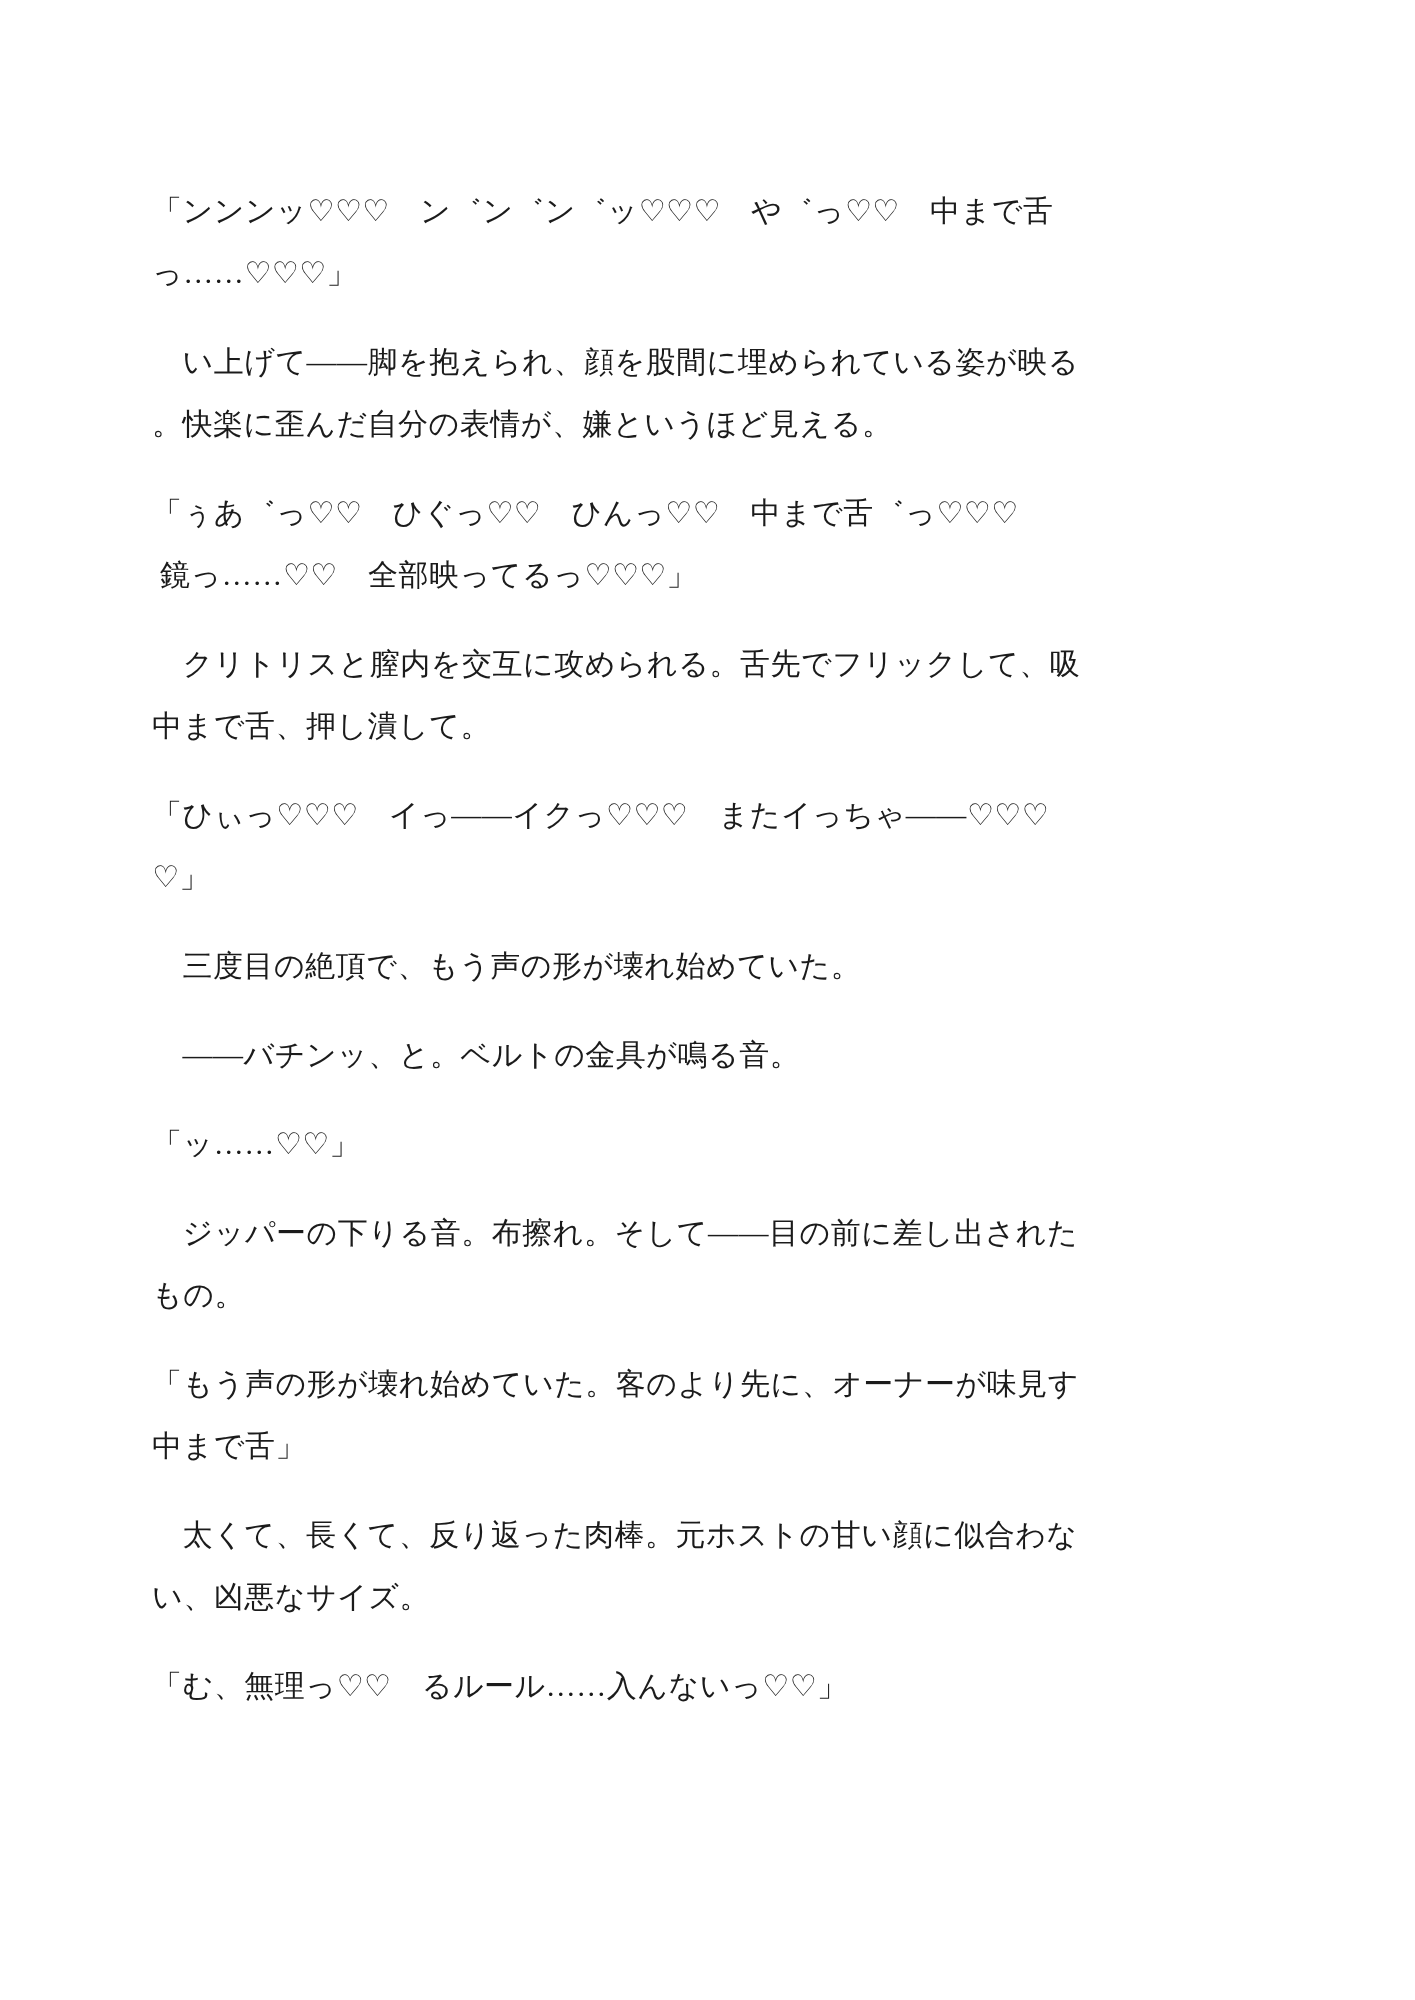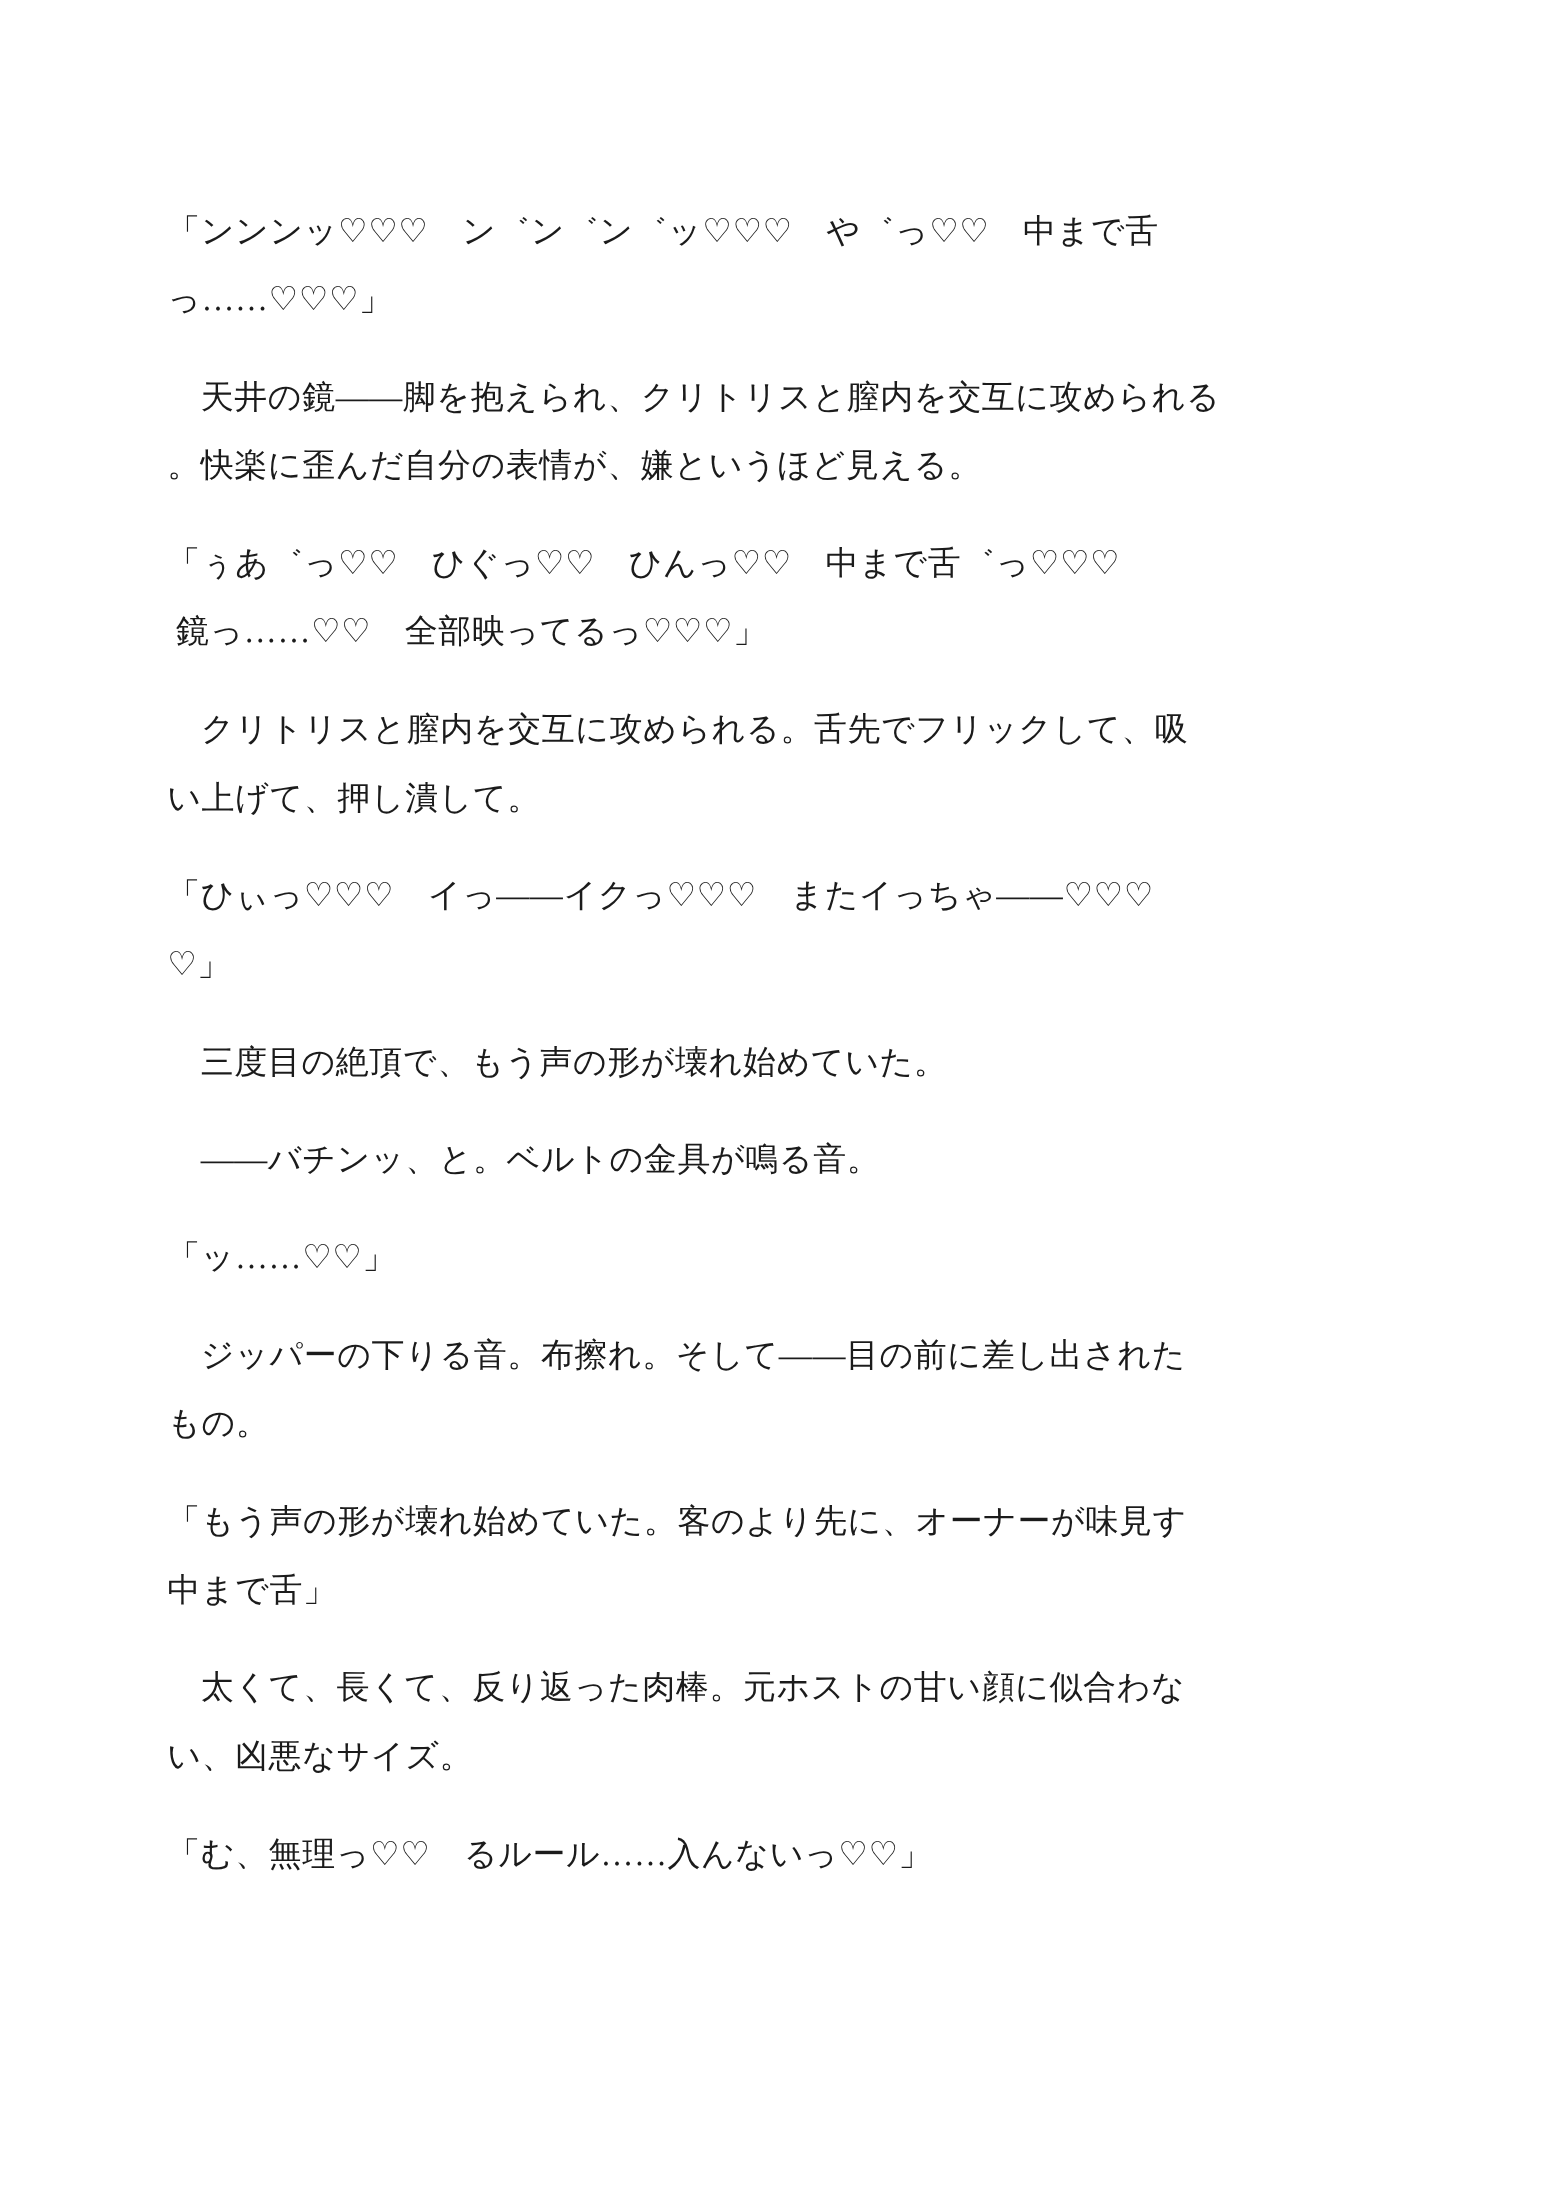--- a/index.html
+++ b/index.html
@@ -35,30 +35,30 @@
 </head>
 <body>
 
 <div class="page">
   <div class="content" id="content">
       <div class="para">
         <div class="line">「ンンンッ♡♡♡　ン゛ン゛ン゛ッ♡♡♡　や゛っ♡♡　中まで舌</div>
         <div class="line">っ……♡♡♡」</div>
       </div>
       <div class="para">
-        <div class="line">　天井の鏡——脚を抱えられ、クリトリスと膣内を交互に攻められる</div>
+        <div class="line">　い上げて——脚を抱えられ、顔を股間に埋められている姿が映る</div>
         <div class="line">。快楽に歪んだ自分の表情が、嫌というほど見える。</div>
       </div>
       <div class="para">
         <div class="line">「ぅあ゛っ♡♡　ひぐっ♡♡　ひんっ♡♡　中まで舌゛っ♡♡♡</div>
         <div class="line"> 鏡っ……♡♡　全部映ってるっ♡♡♡」</div>
       </div>
       <div class="para">
         <div class="line">　クリトリスと膣内を交互に攻められる。舌先でフリックして、吸</div>
-        <div class="line">い上げて、押し潰して。</div>
+        <div class="line">中まで舌、押し潰して。</div>
       </div>
       <div class="para">
         <div class="line">「ひぃっ♡♡♡　イっ——イクっ♡♡♡　またイっちゃ——♡♡♡</div>
         <div class="line">♡」</div>
       </div>
       <div class="para">
         <div class="line">　三度目の絶頂で、もう声の形が壊れ始めていた。</div>
       </div>
       <div class="para">
         <div class="line">　——バチンッ、と。ベルトの金具が鳴る音。</div>

